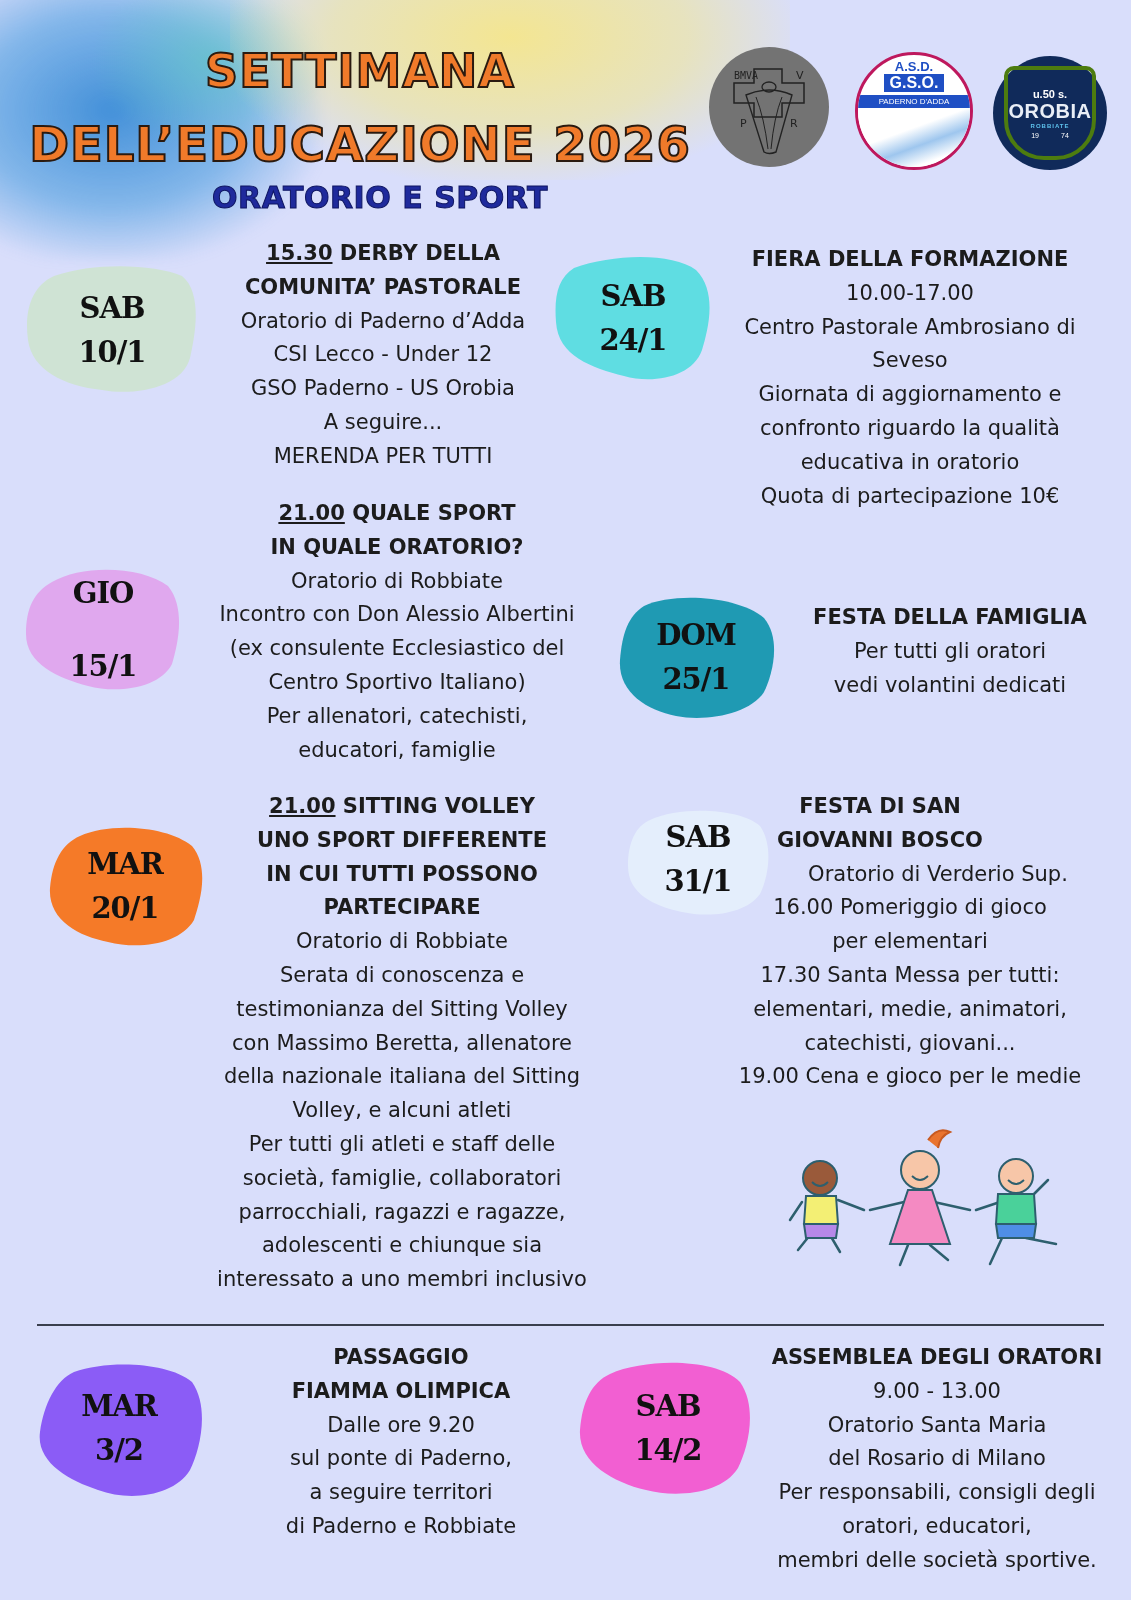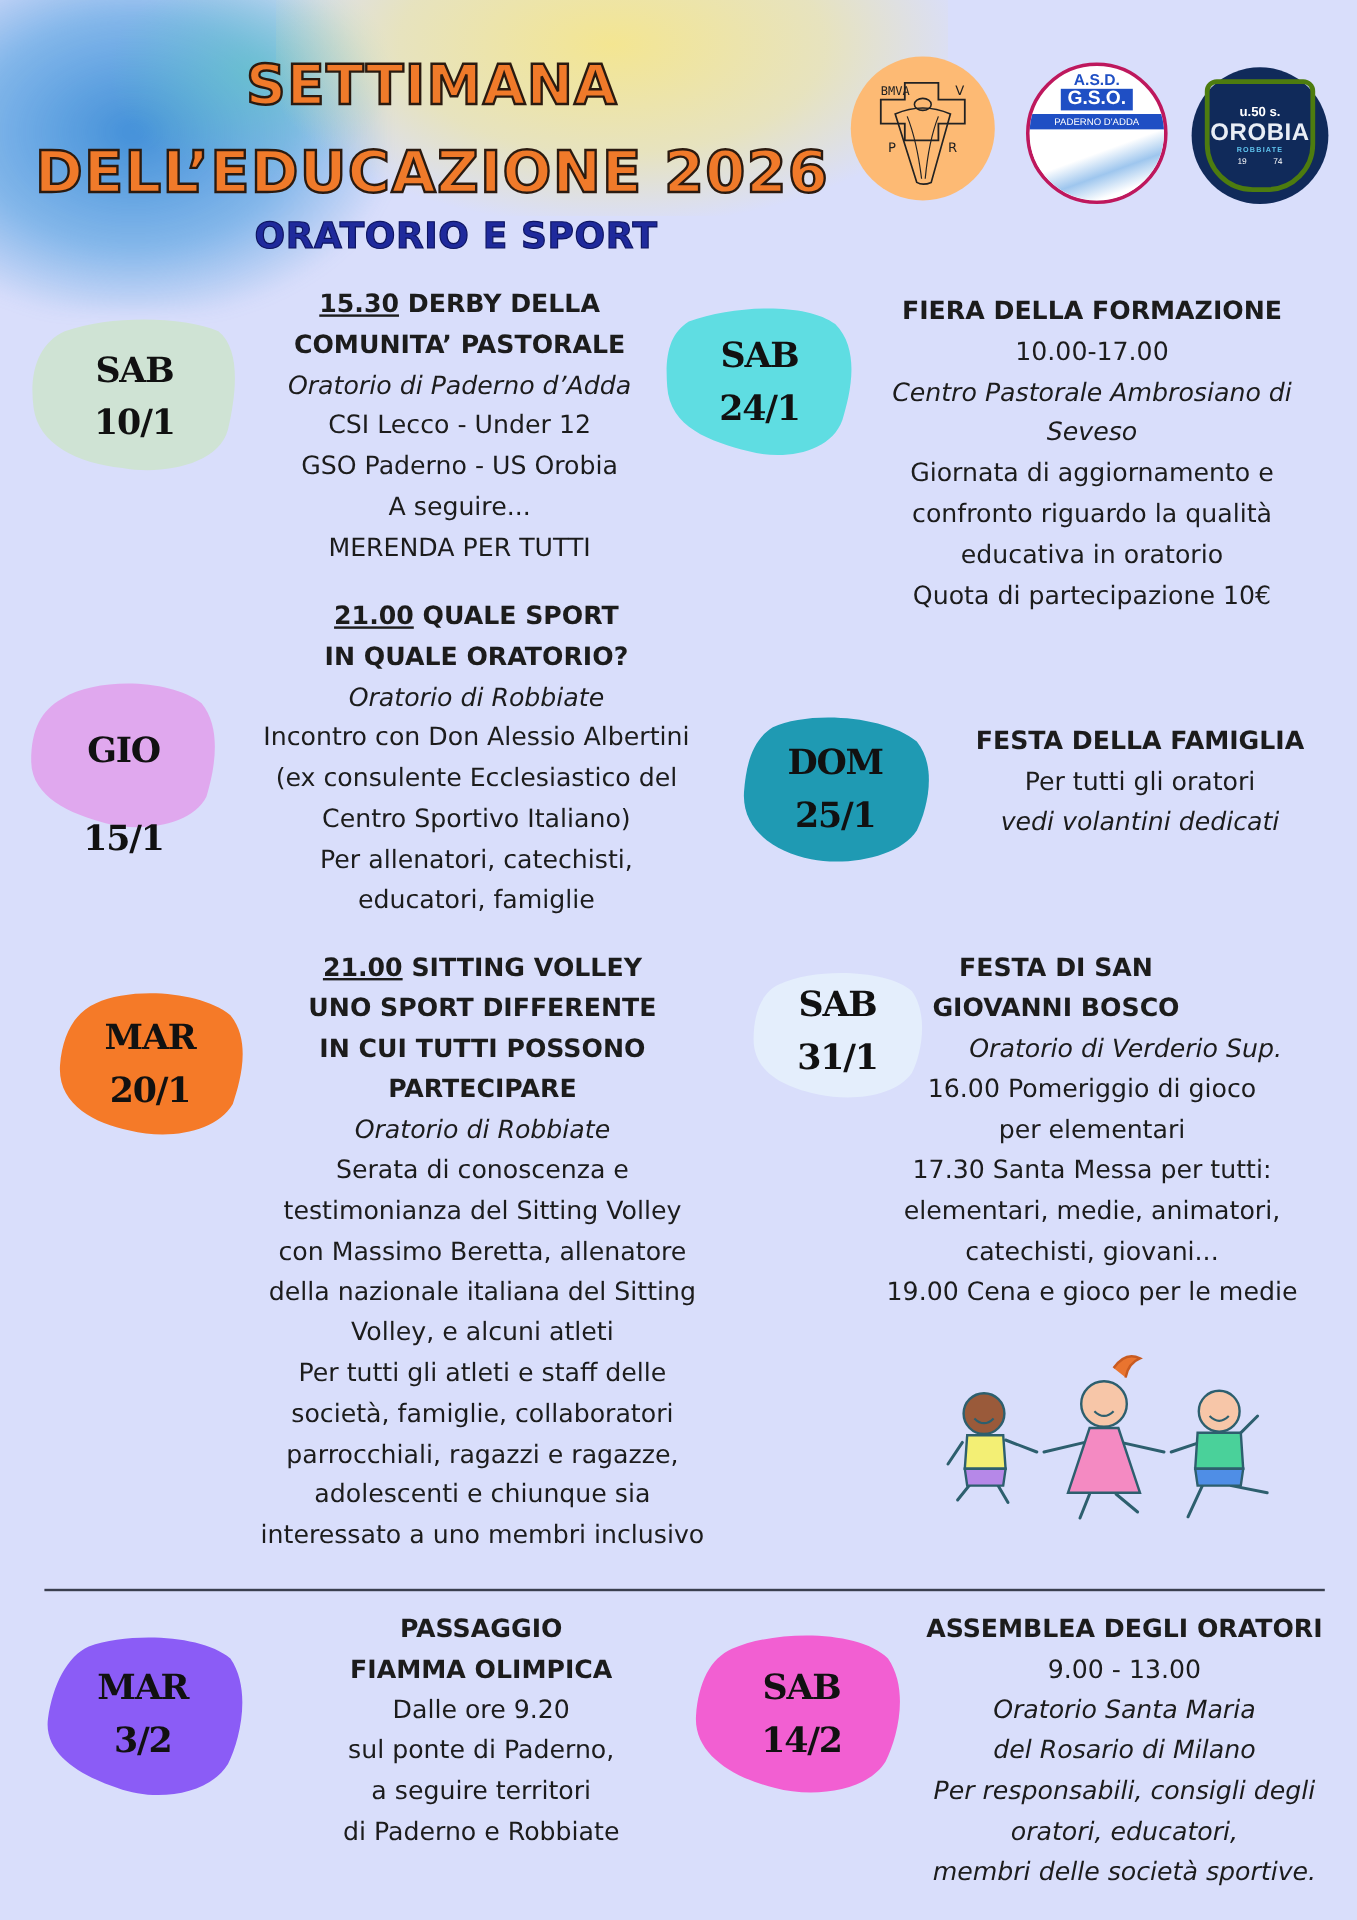--- a/index.html
+++ b/index.html
@@ -30,21 +30,21 @@
     letter-spacing: 1px;
   }
   .title.l1 { top: 44px; font-size: 46px; }
   .title.l2 { top: 116px; font-size: 48px; left: 0; width: 720px; }
   .subtitle {
     position: absolute; top: 180px; left: 0; width: 760px; text-align: center;
     font-family: "DejaVu Sans", sans-serif; font-weight: bold; font-size: 30px;
     color: #1f2a9c; -webkit-text-stroke: 1px #0d1460; letter-spacing: 0.5px;
   }
   .logo { position: absolute; border-radius: 50%; display: flex; align-items: center; justify-content: center; flex-direction: column; }
-  .logo1 { left: 709px; top: 47px; width: 120px; height: 120px; background: #fdba74; align-items: center; }
+  .logo1 { left: 709px; top: 47px; width: 120px; height: 120px; background: #737373; align-items: center; }
   .logo2 { left: 855px; top: 52px; width: 118px; height: 118px; background: #fff; border: 3px solid #be185d; box-sizing: border-box; overflow: hidden; }
   .logo3 { left: 993px; top: 56px; width: 114px; height: 114px; background: #102a5a; }
   .l2-top { color: #1f4fc4; font-weight: bold; font-size: 13px; margin-top: 4px; }
   .l2-gso { color: #fff; background: #1f4fc4; font-weight: bold; font-size: 16px; padding: 0 6px; }
   .l2-band { background: #1f4fc4; color: #fff; font-size: 8px; font-weight: normal; width: 100%; text-align: center; margin-top: 3px; padding: 2px 0; }
   .l2-field { width: 100%; flex: 1; background: linear-gradient(160deg, #fff 40%, #9ec6ee 60%, #fff 80%); }
   .l3-shield { width: 84px; height: 86px; border: 4px solid #4d7c0f; border-radius: 10px 10px 40px 40px; display: flex; flex-direction: column; align-items: center; justify-content: center; }
   .l3-small { color: #fff; font-size: 11px; font-weight: bold; }
   .l3-big { color: #e9eef6; font-size: 20px; font-weight: bold; letter-spacing: 0.5px; }
   .l3-tiny { color: #5fc3ee; font-size: 6px; font-weight: bold; letter-spacing: 1px; }
@@ -54,21 +54,21 @@
     display: flex; flex-direction: column; align-items: center; justify-content: center;
     font-family: "DejaVu Serif", serif; font-weight: bold; color: #111;
     font-size: 29px; line-height: 44px; letter-spacing: -1px;
   }
   .ev {
     position: absolute; text-align: center;
     font-family: "DejaVu Sans", sans-serif; font-size: 21px; line-height: 33.8px; color: #1c1c1c;
   }
   .ev .t { font-weight: bold; }
   .ev .u { text-decoration: underline; }
-  .ev .i { font-style: italic; }
+  .ev .i { }
   .divider { position: absolute; left: 37px; top: 1324px; width: 1067px; height: 2px; background: #3a3f4e; }
   .kids { position: absolute; left: 780px; top: 1120px; width: 300px; height: 155px; }
 </style>
 </head>
 <body>
 
 <div class="wash-blue"></div>
 <div class="wash-teal"></div>
 <div class="wash-yellow"></div>
 
@@ -139,21 +139,21 @@
   <div class="i">Seveso</div>
   <div>Giornata di aggiornamento e</div>
   <div>confronto riguardo la qualità</div>
   <div>educativa in oratorio</div>
   <div>Quota di partecipazione 10€</div>
 </div>
 
 <svg style="position:absolute;left:22px;top:564px" width="162" height="130">
   <path d="M30 18 C60 0 120 2 146 22 C164 44 156 80 150 100 C138 124 96 130 66 122 C36 114 4 100 4 70 C4 44 12 28 30 18 Z" fill="#e0a8ee"></path>
 </svg>
-<div class="blob" style="left:22px;top:596px;width:162px;height:130px;gap:29px;">
+<div class="blob" style="left:22px;top:564px;width:162px;height:130px;gap:29px;">
   <span>GIO</span>
   <span>15/1</span>
 </div>
 <div class="ev" style="left:196px;top:497px;width:402px;">
   <div class="t"><span class="u">21.00</span><span> QUALE SPORT</span></div>
   <div class="t">IN QUALE ORATORIO?</div>
   <div class="i">Oratorio di Robbiate</div>
   <div>Incontro con Don Alessio Albertini</div>
   <div>(ex consulente Ecclesiastico del</div>
   <div>Centro Sportivo Italiano)</div>

